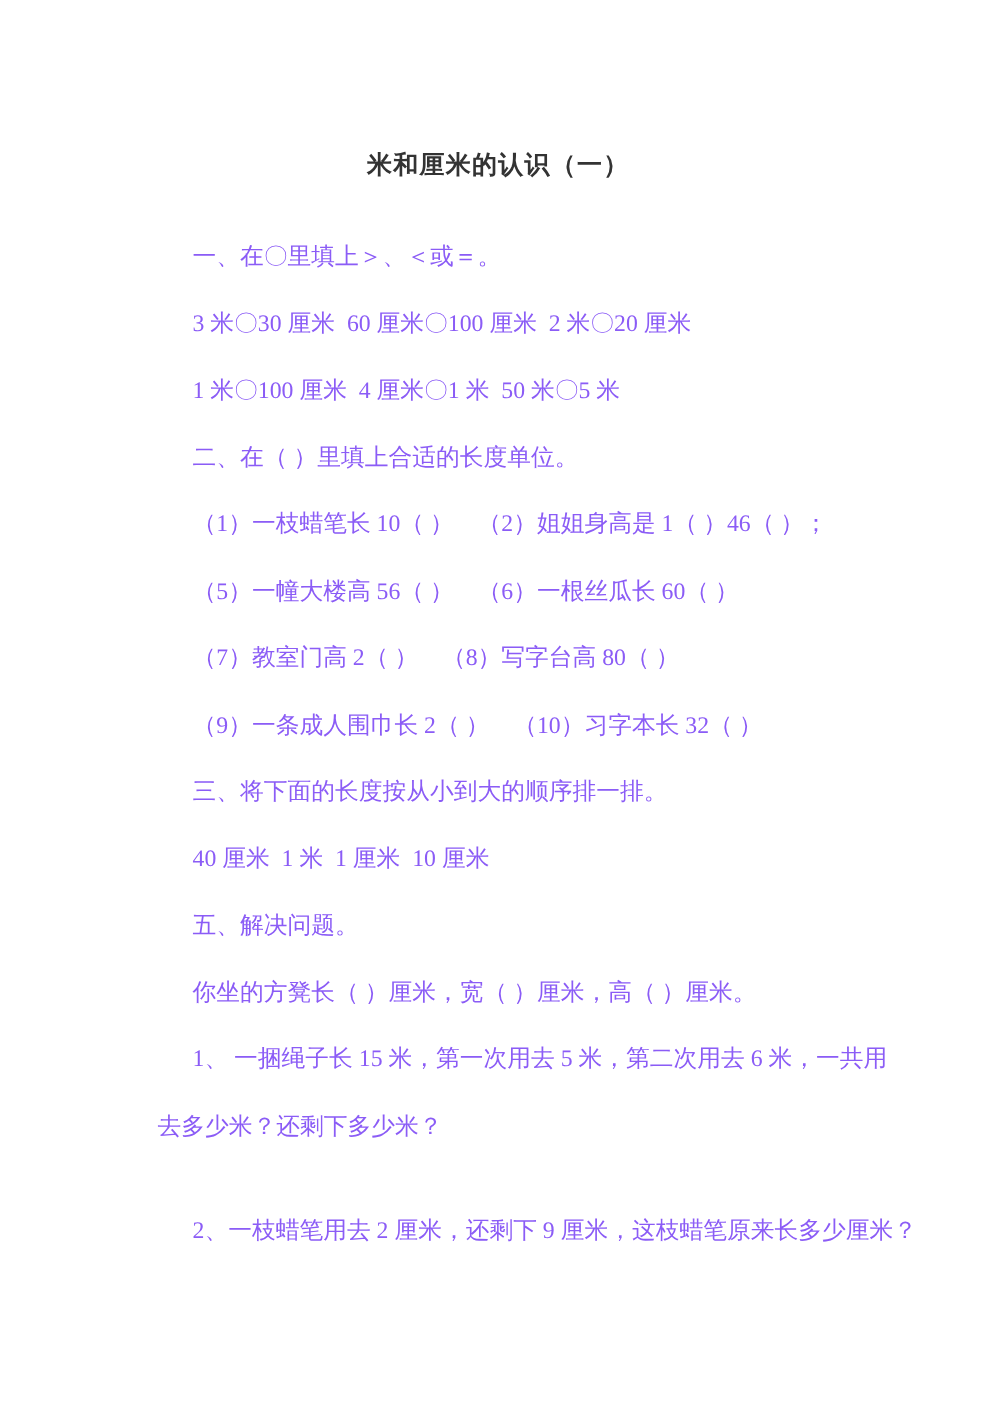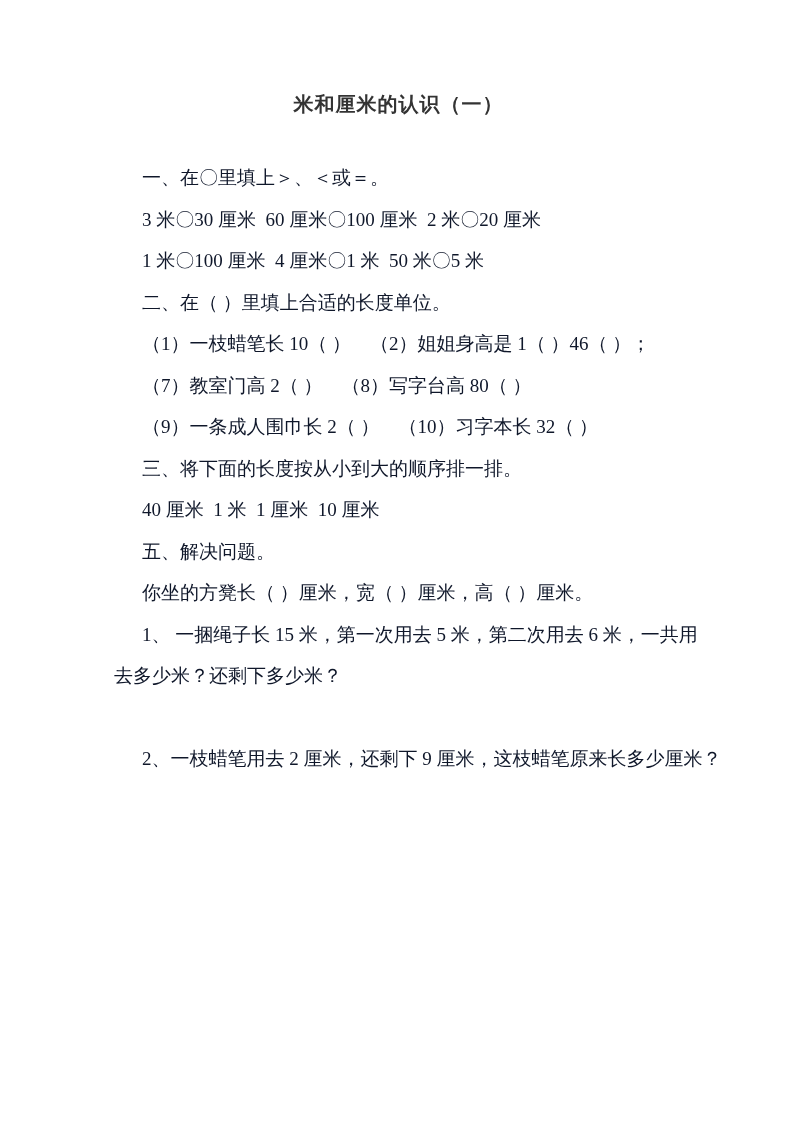--- a/index.html
+++ b/index.html
@@ -10,40 +10,40 @@
   .page {
     position: relative;
     width: 793px;
     height: 1122px;
     background: #ffffff;
     overflow: hidden;
     font-family: "Liberation Serif", "DejaVu Serif", serif;
     color: #3a3a3a;
   }
   .content {
-    padding: 84px 110px 0 114px;
+    padding: 112px 110px 0 114px;
   }
   .doc-title {
     margin: 0;
     text-align: center;
     font-size: 20px;
     font-weight: bold;
     line-height: 41px;
     color: #333333;
     letter-spacing: 1px;
   }
   .body {
     margin-top: 32px;
   }
   .line {
     font-size: 19px;
     line-height: 41.5px;
-    margin: 0;
+    margin: 12px;
     white-space: pre;
-    color: #0f172a;
+    color: #8b5cf6;
   }
   .indent {
     text-indent: 28px;
   }
   .gap-above {
     margin-top: 41.5px;
   }
 </style>
 </head>
 <body>
@@ -54,20 +54,21 @@
     <h1 class="doc-title">米和厘米的认识（一）</h1>
 
     <div class="body">
 
       <p class="line indent">一、在〇里填上＞、＜或＝。</p>
       <p class="line indent">3 米〇30 厘米  60 厘米〇100 厘米  2 米〇20 厘米</p>
       <p class="line indent">1 米〇100 厘米  4 厘米〇1 米  50 米〇5 米</p>
 
       <p class="line indent">二、在（ ）里填上合适的长度单位。</p>
       <p class="line indent">（1）一枝蜡笔长 10（ ）　（2）姐姐身高是 1（ ）46（ ）；</p>
+      <p class="line indent">（5）一幢大楼高 56（ ）　（6）一根丝瓜长 60（ ）</p>
       <p class="line indent">（7）教室门高 2（ ）　（8）写字台高 80（ ）</p>
       <p class="line indent">（9）一条成人围巾长 2（ ）　（10）习字本长 32（ ）</p>
 
       <p class="line indent">三、将下面的长度按从小到大的顺序排一排。</p>
       <p class="line indent">40 厘米  1 米  1 厘米  10 厘米</p>
 
       <p class="line indent">五、解决问题。</p>
 
       <p class="line indent">你坐的方凳长（ ）厘米，宽（ ）厘米，高（ ）厘米。</p>
       <p class="line indent">1、 一捆绳子长 15 米，第一次用去 5 米，第二次用去 6 米，一共用</p>

